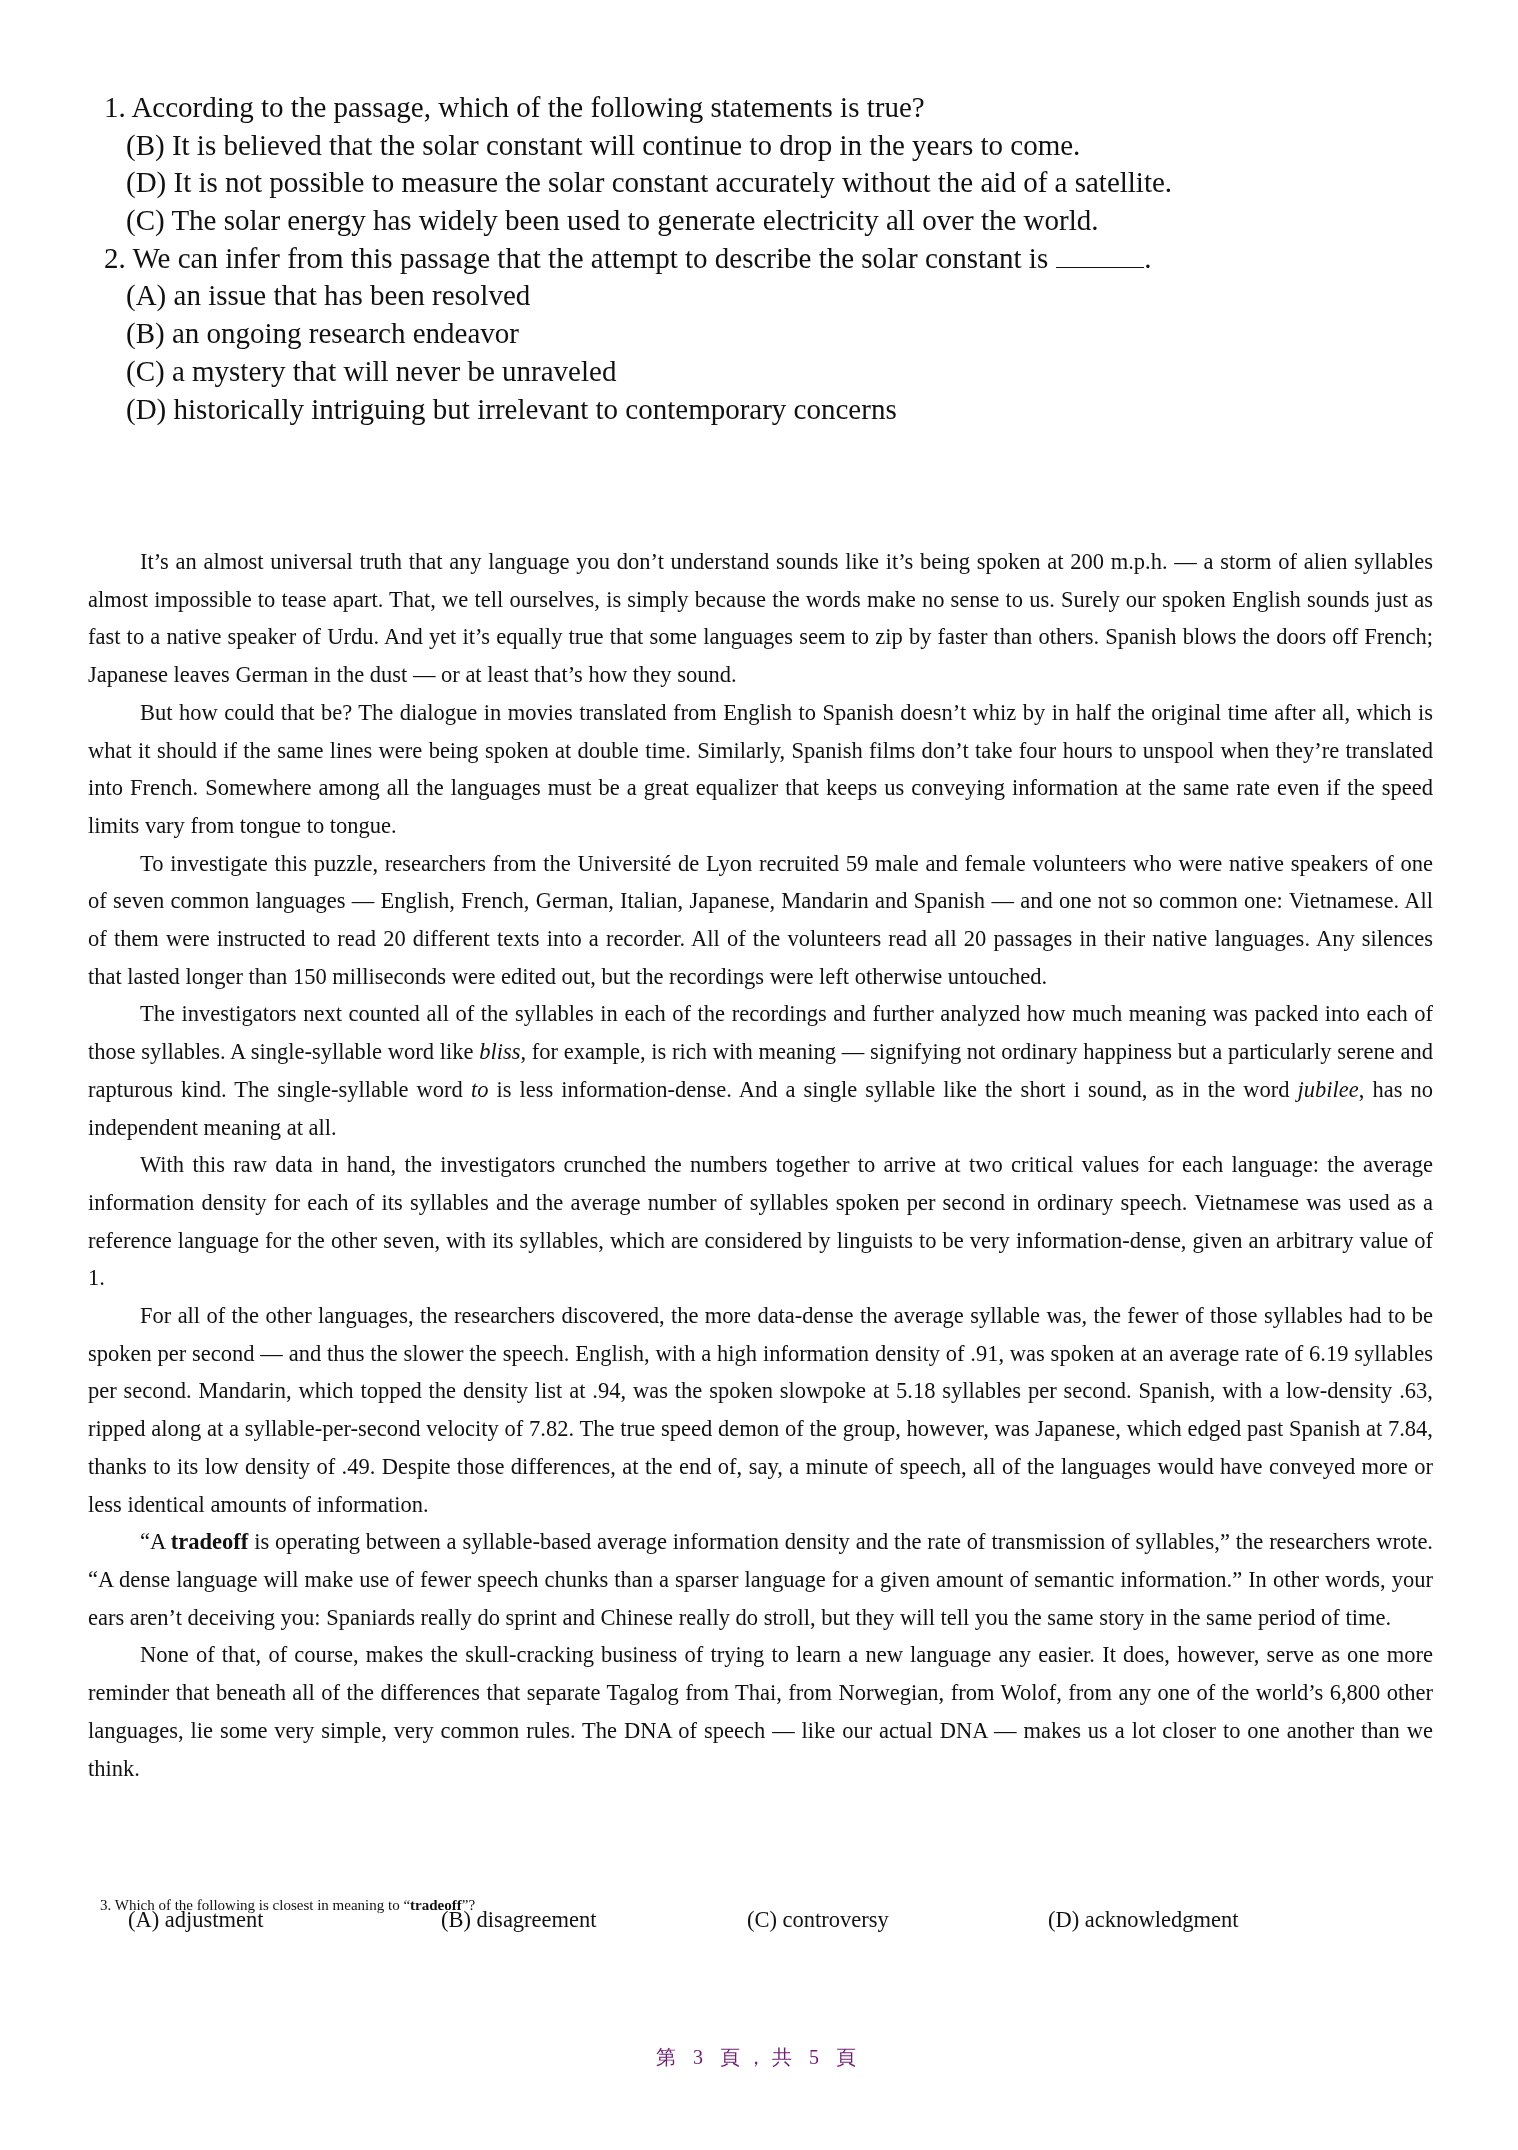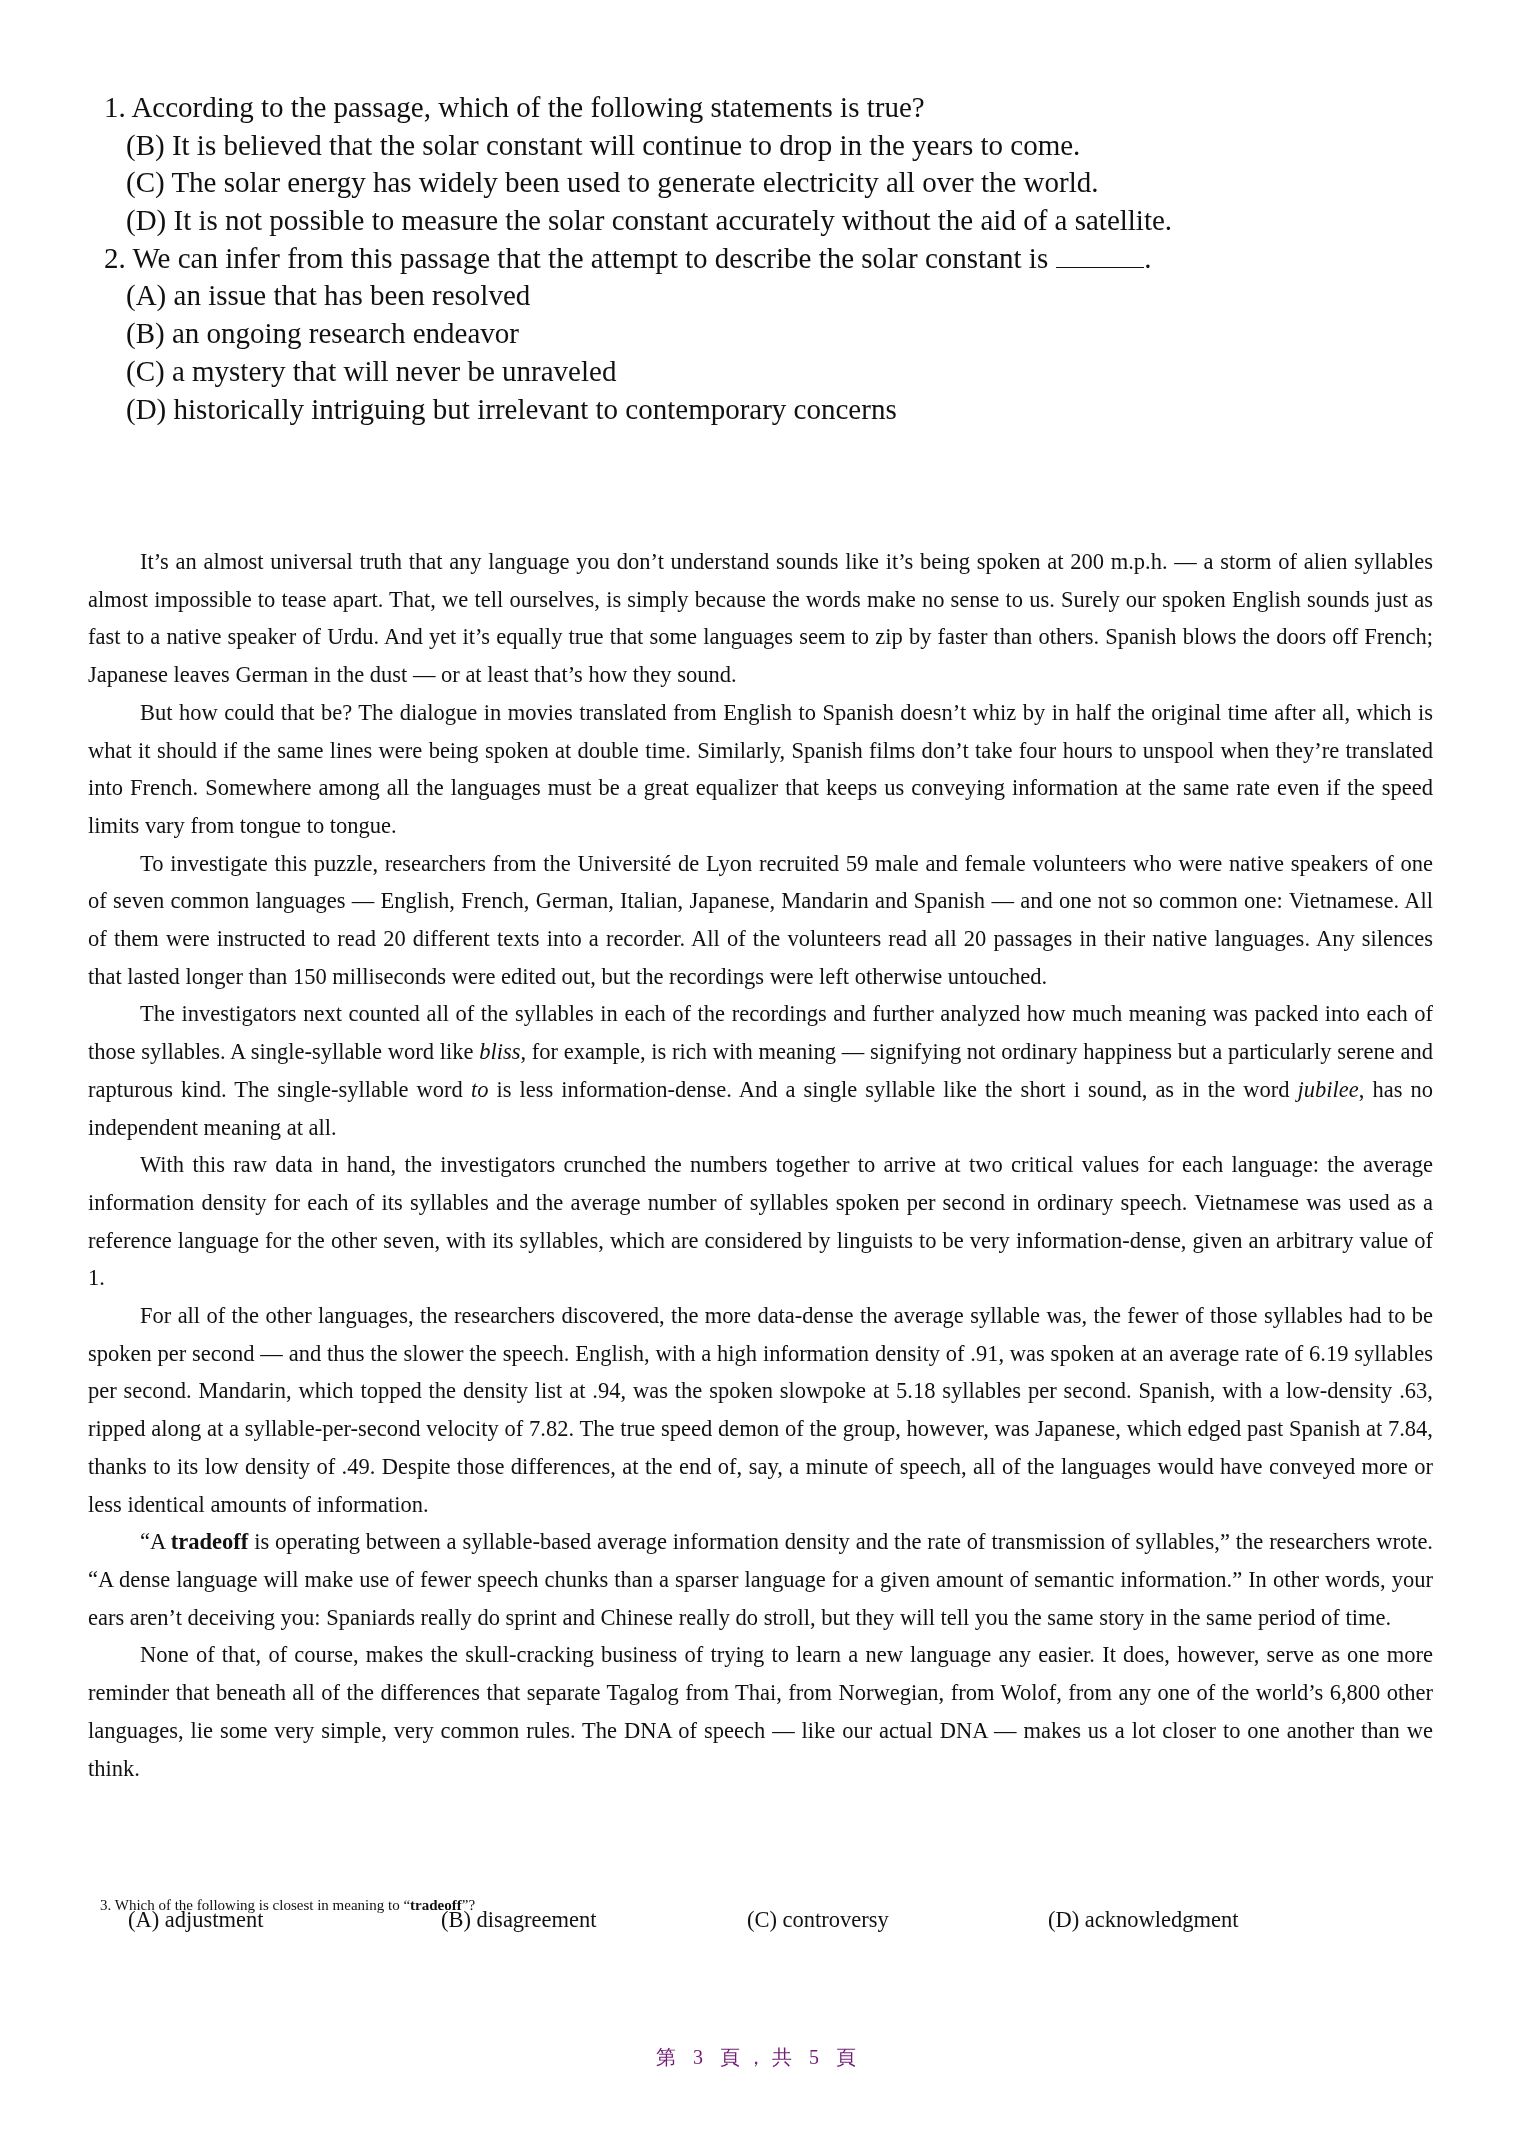--- a/index.html
+++ b/index.html
@@ -21,22 +21,22 @@
   b { font-weight: bold; }
 </style>
 </head>
 <body>
 
 <div class="page">
 
   <div class="qblock">
     <div class="qline">1. According to the passage, which of the following statements is true?</div>
     <div class="qline opt">(B) It is believed that the solar constant will continue to drop in the years to come.</div>
+    <div class="qline opt">(D) It is not possible to measure the solar constant accurately without the aid of a satellite.</div>
     <div class="qline opt">(C) The solar energy has widely been used to generate electricity all over the world.</div>
-    <div class="qline opt">(D) It is not possible to measure the solar constant accurately without the aid of a satellite.</div>
     <div class="qline"><span>2. We can infer from this passage that the attempt to describe the solar constant is</span><span class="blank"></span><span>.</span></div>
     <div class="qline opt">(A) an issue that has been resolved</div>
     <div class="qline opt">(B) an ongoing research endeavor</div>
     <div class="qline opt">(C) a mystery that will never be unraveled</div>
     <div class="qline opt">(D) historically intriguing but irrelevant to contemporary concerns</div>
   </div>
 
   <div class="passage">
     <p>It’s an almost universal truth that any language you don’t understand sounds like it’s being spoken at 200 m.p.h. — a storm of alien syllables almost impossible to tease apart. That, we tell ourselves, is simply because the words make no sense to us. Surely our spoken English sounds just as fast to a native speaker of Urdu. And yet it’s equally true that some languages seem to zip by faster than others. Spanish blows the doors off French; Japanese leaves German in the dust — or at least that’s how they sound.</p>
     <p>But how could that be? The dialogue in movies translated from English to Spanish doesn’t whiz by in half the original time after all, which is what it should if the same lines were being spoken at double time. Similarly, Spanish films don’t take four hours to unspool when they’re translated into French. Somewhere among all the languages must be a great equalizer that keeps us conveying information at the same rate even if the speed limits vary from tongue to tongue.</p>

